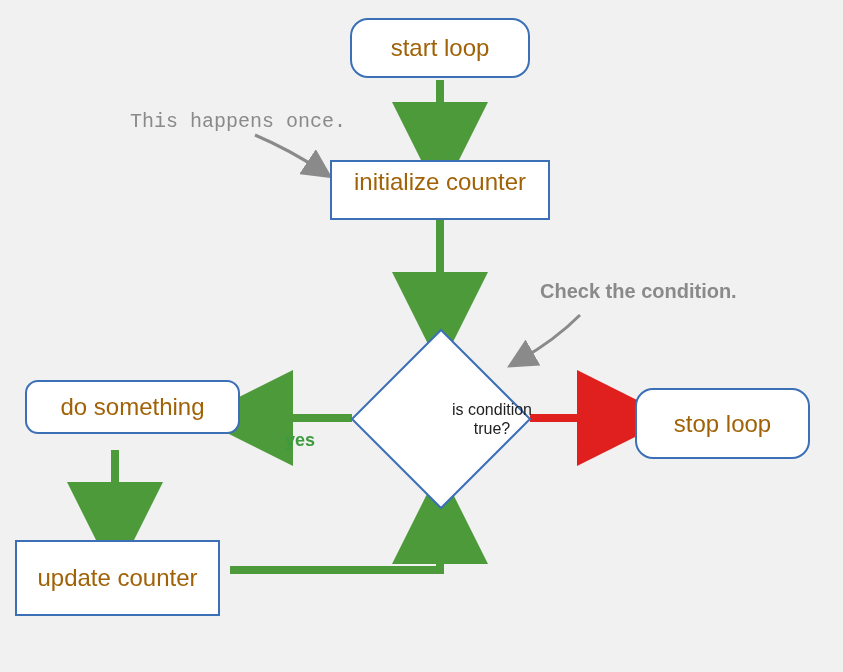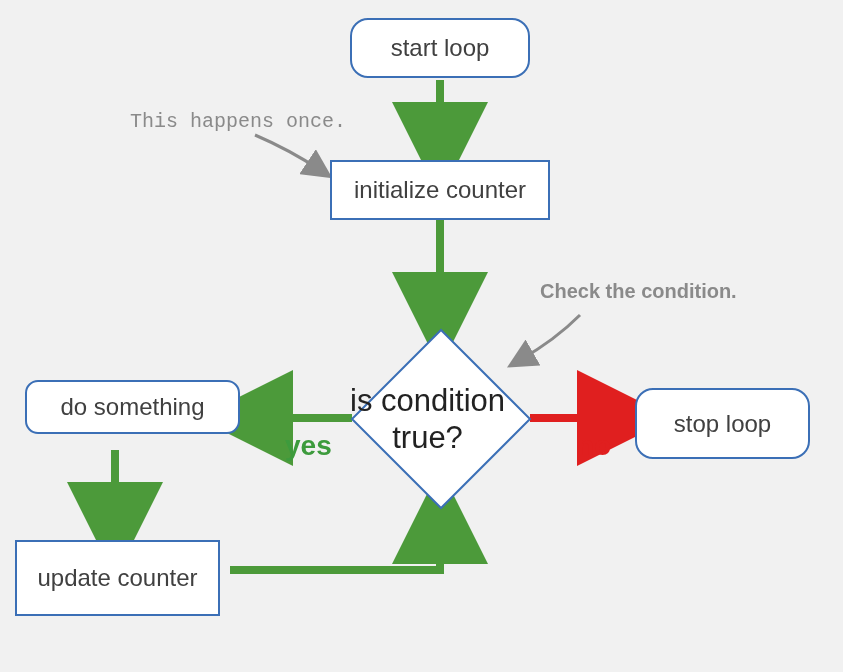--- a/index.html
+++ b/index.html
@@ -14,32 +14,32 @@
   }
   .node {
     position: absolute;
     background: #fff;
     border: 2px solid #3b6fb6;
     display: flex;
     align-items: center;
     justify-content: center;
     text-align: center;
     font-size: 24px;
-    color: #404040;
+    color: #a16207;
     padding: 22px 14px;
   }
   .rounded { border-radius: 18px; }
   .annotation {
     position: absolute;
     color: #8a8a8a;
     font-size: 20px;
   }
   .edge-label {
     position: absolute;
-    font-size: 28px;
+    font-size: 18px;
     font-weight: 600;
     text-align: right;
   }
   .yes { color: #3d9b3d; }
   .no  { color: #e01f1f; }
   svg.layer {
     position: absolute;
     top: 0; left: 0;
   }
   
@@ -50,23 +50,23 @@
     position: absolute;
     width: 100%;
     height: 100%;
   }
   .diamond-text {
     position: absolute;
     width: 100%;
     height: 100%;
     display: flex;
     align-items: center;
-    justify-content: flex-start;
+    justify-content: flex-end;
     text-align: center;
-    font-size: 31px;
+    font-size: 16px;
     color: #222;
     line-height: 1.2;
   }
 </style>
 </head>
 <body>
 
 <svg class="layer" width="843" height="672">
   <defs>
     <marker id="arr-green" markerWidth="12" markerHeight="12" refX="6" refY="6" orient="auto">
@@ -94,21 +94,21 @@
 
   <path d="M 255 135 Q 290 150 320 170" fill="none" stroke="#8a8a8a" stroke-width="3" marker-end="url(#arr-grey)"></path>
 
   <path d="M 580 315 Q 555 340 520 360" fill="none" stroke="#8a8a8a" stroke-width="3" marker-end="url(#arr-grey)"></path>
 </svg>
 
 <div class="node rounded" style="left:350px; top:18px; width:180px; height:60px;">
   <span>start loop</span>
 </div>
 
-<div class="node" style="left:330px; top:160px; width:220px; height:60px;">
+<div class="node" style="left:330px; top:160px; width:220px; height:60px;align-items:flex-end;">
   <span>initialize counter</span>
 </div>
 
 <div class="diamond-wrap" style="left:350px; top:328px; width:182px; height:182px;">
   <svg class="diamond-shape" viewBox="0 0 182 182">
     <polygon points="91,2 180,91 91,180 2,91" fill="#fff" stroke="#3b6fb6" stroke-width="2"></polygon>
   </svg>
   <div class="diamond-text">
     <span style="white-space:pre-line;">is condition
 true?</span>

